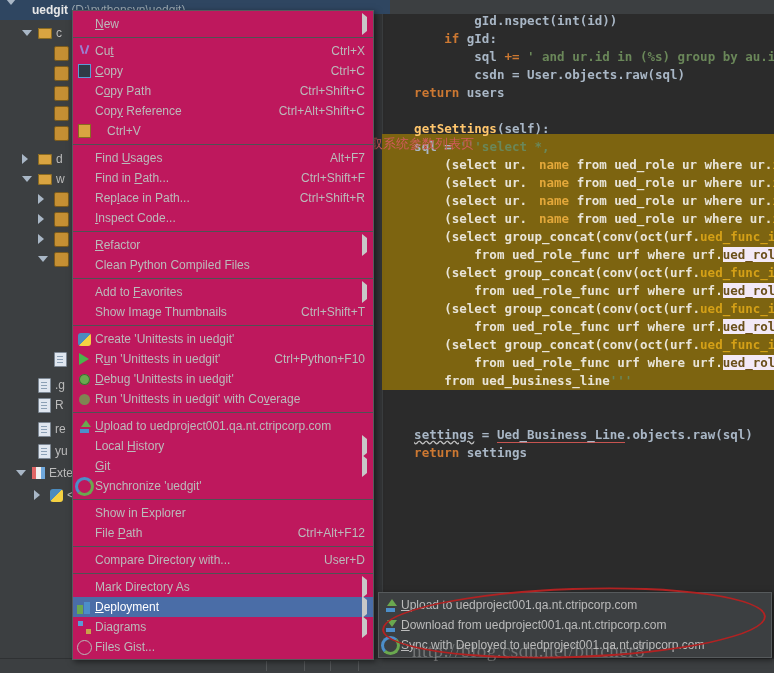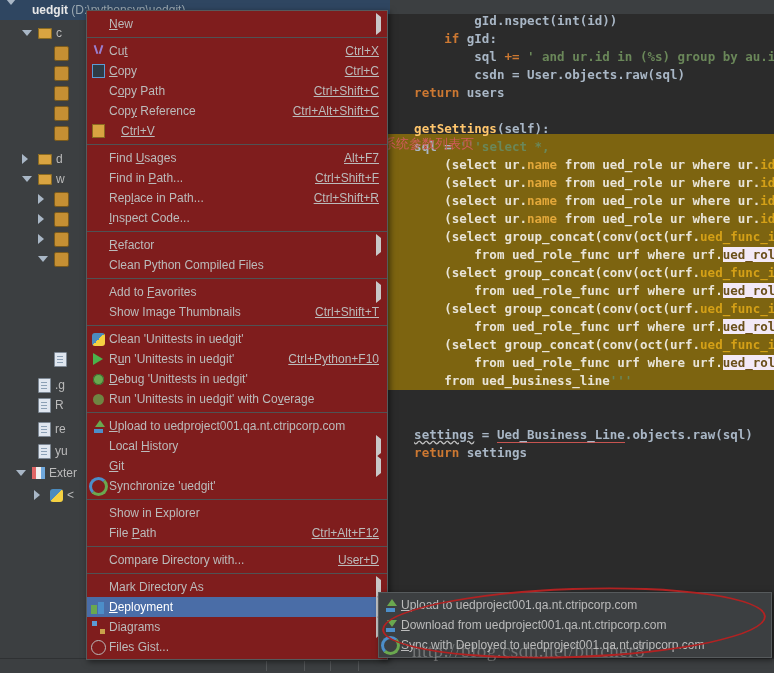--- a/index.html
+++ b/index.html
@@ -41,36 +41,36 @@
   #editor{position:absolute;left:370px;top:14px;width:404px;height:645px;background:#2b2b2b;overflow:hidden;}
   #gutter{position:absolute;left:0;top:0;width:12px;height:100%;background:#313335;border-right:1px solid #3a3d3f;}
   .cline{position:absolute;left:14px;white-space:pre;font-family:"DejaVu Sans Mono","Liberation Mono",monospace;font-size:12.5px;font-weight:bold;line-height:18px;height:18px;}
   .sqlband{position:absolute;left:12px;width:392px;background:#7d6410;}
   .kw{color:#cc7832;}
   .fn{color:#ffc66d;}
   .str{color:#6a8759;}
   .txt{color:#a9b7c6;}
   .sqltxt{color:#e8e4d8;}
   .sqlid{color:#d4a017;}
-  .sqlorange{color:#e3a83a;}
+  .sqlorange{color:#e3a83a;margin-left:12px;}
   .hl{background:#f3e9f7;color:#6a4f1a;}
   .wave{text-decoration:underline;text-decoration-style:wavy;text-decoration-color:#c0c0c0;}
   .redline{border-bottom:1px solid #c75450;}
 
   
   #ctxmenu{
-    position:absolute;left:86px;top:10px;width:300px;
-    background:#7f1d1d;border:1px solid #565a5c;
+    position:absolute;left:72px;top:10px;width:300px;
+    background:#be185d;border:1px solid #565a5c;
     box-shadow:2px 2px 6px rgba(0,0,0,.5);
     z-index:30;padding:3px 0 2px 0;
   }
   .mi{position:relative;height:20px;display:flex;align-items:center;padding:0 4px 0 0;cursor:default;}
   .mi .ico{width:22px;min-width:22px;height:16px;display:flex;align-items:center;justify-content:center;}
   .mi .mlabel{flex:1;font-size:12px;color:#bbbbbb;white-space:nowrap;}
-  .mi .mshort{font-size:12px;color:#bbbbbb;margin-left:12px;white-space:nowrap;padding-right:4px;text-decoration:underline;}
+  .mi .mshort{font-size:12px;color:#bbbbbb;margin-left:12px;white-space:nowrap;padding-right:4px;}
   .mi .marrow{margin-left:8px;margin-right:2px;}
   .mi.sel{background:#4a6da7;}
   .mi.sel .mlabel,.mi.sel .mshort{color:#ffffff;}
   .msep{height:1px;background:#4f5254;margin:3px 0;}
   u{text-decoration:underline;}
 
   
   #submenu{
     position:absolute;left:378px;top:592px;width:392px;
     background:#3c3f41;border:1px solid #565a5c;
@@ -403,21 +403,21 @@
     <div class="mi">
       <span class="ico"></span>
       <span class="mlabel">Show Image Thumbnails</span>
       <span class="mshort">Ctrl+Shift+T</span>
     </div>
     <div class="msep"></div>
     <div class="mi">
       <span class="ico">
         <span class="ic ic-py"></span>
       </span>
-      <span class="mlabel">Clean 'Unittests in uedgit'</span>
+      <span class="mlabel">Create 'Unittests in uedgit'</span>
     </div>
     <div class="mi">
       <span class="ico">
         <span class="ic ic-play"></span>
       </span>
       <span class="mlabel">R<u>u</u>n 'Unittests in uedgit'</span>
       <span class="mshort">Ctrl+Python+F10</span>
     </div>
     <div class="mi">
       <span class="ico">

